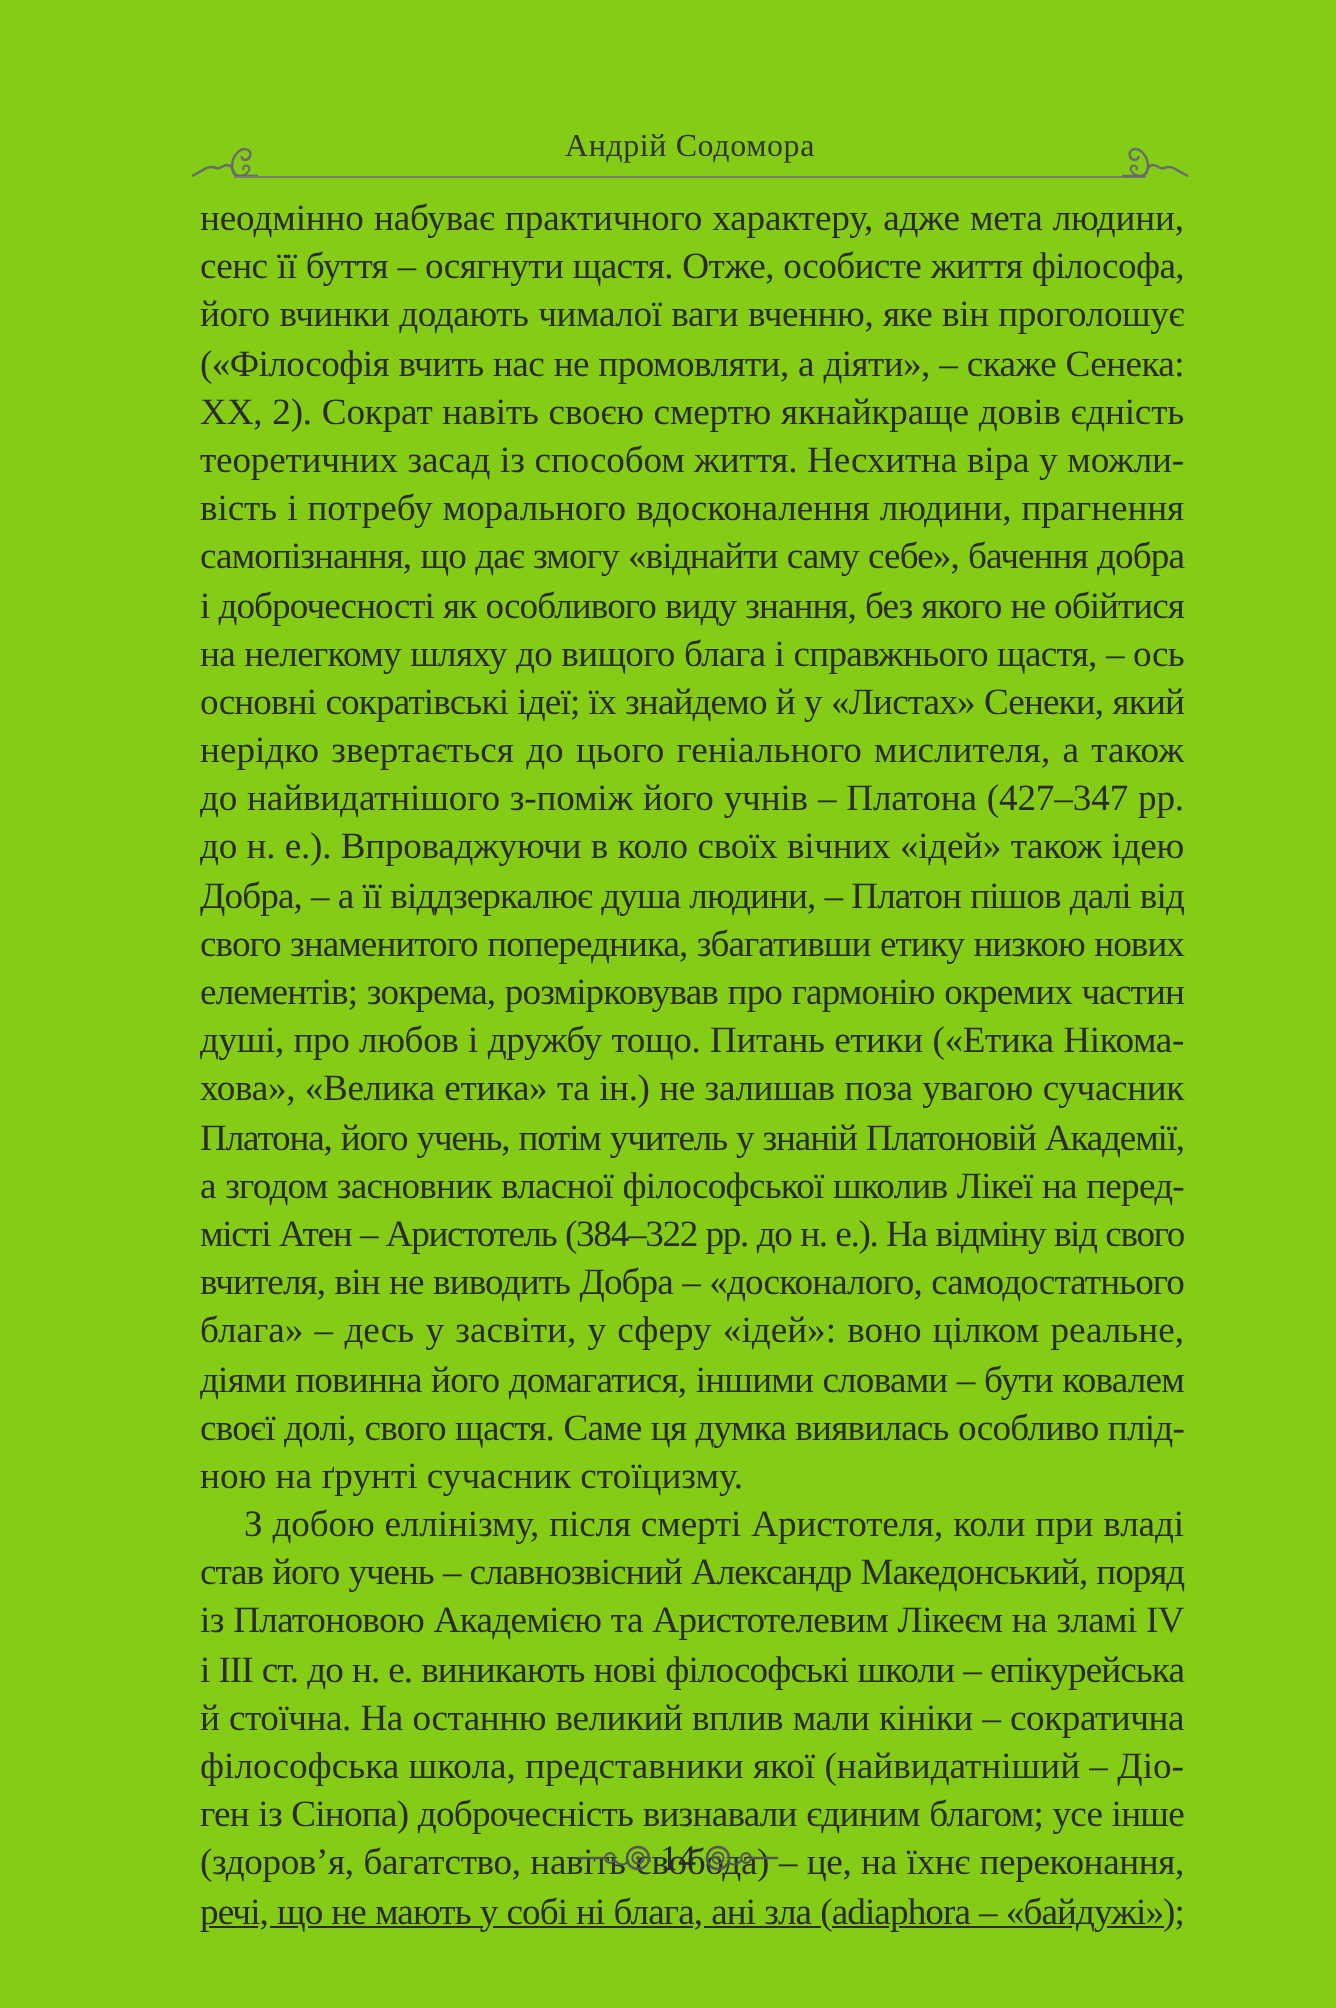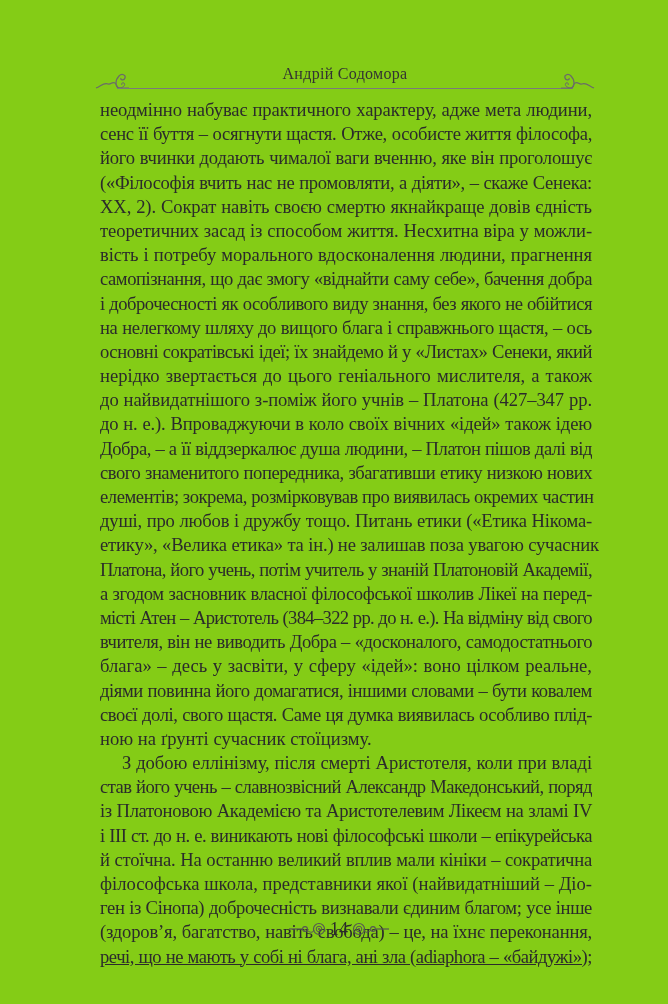--- a/index.html
+++ b/index.html
@@ -135,23 +135,23 @@
       <span class="line" style="letter-spacing: -0.0598684px;">вість і потребу морального вдосконалення людини, прагнення</span>
       <span class="line" style="letter-spacing: -0.456506px;">самопізнання, що дає змогу «віднайти саму себе», бачення добра</span>
       <span class="line" style="letter-spacing: -0.478323px;">і доброчесності як особливого виду знання, без якого не обійтися</span>
       <span class="line" style="letter-spacing: -0.350781px;">на нелегкому шляху до вищого блага і справжнього щастя, – ось</span>
       <span class="line" style="letter-spacing: -0.434921px;">основні сократівські ідеї; їх знайдемо й у «Листах» Сенеки, який</span>
       <span class="line">нерідко звертається до цього геніального мислителя, а також</span>
       <span class="line" style="letter-spacing: -0.0761315px;">до найвидатнішого з-поміж його учнів – Платона (427–347 рр.</span>
       <span class="line" style="letter-spacing: -0.14401px;">до н. е.). Впроваджуючи в коло своїх вічних «ідей» також ідею</span>
       <span class="line" style="letter-spacing: -0.447177px;">Добра, – а її віддзеркалює душа людини, – Платон пішов далі від</span>
       <span class="line" style="letter-spacing: -0.477172px;">свого знаменитого попередника, збагативши етику низкою нових</span>
-      <span class="line" style="letter-spacing: -0.435417px;">елементів; зокрема, розмірковував про виявилась окремих частин</span>
+      <span class="line" style="letter-spacing: -0.435417px;">елементів; зокрема, розмірковував про гармонію окремих частин</span>
       <span class="line" style="letter-spacing: -0.190894px;">душі, про любов і дружбу тощо. Питань етики («Етика Нікома-</span>
-      <span class="line" style="letter-spacing: -0.179427px;">етику», «Велика етика» та ін.) не залишав поза увагою сучасник</span>
+      <span class="line" style="letter-spacing: -0.179427px;">хова», «Велика етика» та ін.) не залишав поза увагою сучасник</span>
       <span class="line" style="letter-spacing: -0.58621px;">Платона, його учень, потім учитель у знаній Платоновій Академії,</span>
       <span class="line" style="letter-spacing: -0.38043px;">а згодом засновник власної філософської школив Лікеї на перед-</span>
       <span class="line" style="letter-spacing: -0.666838px;">місті Атен – Аристотель (384–322 рр. до н. е.). На відміну від свого</span>
       <span class="line" style="letter-spacing: -0.454969px;">вчителя, він не виводить Добра – «досконалого, самодостатнього</span>
       <span class="line">блага» – десь у засвіти, у сферу «ідей»: воно цілком реальне,</span>
       <span class="line" style="letter-spacing: -0.399841px;">діями повинна його домагатися, іншими словами – бути ковалем</span>
       <span class="line" style="letter-spacing: -0.39879px;">своєї долі, свого щастя. Саме ця думка виявилась особливо плід-</span>
       <span class="line last">ною на ґрунті сучасник стоїцизму.</span>
       <span class="line indent" style="letter-spacing: -0.0628838px;">З добою еллінізму, після смерті Аристотеля, коли при владі</span>
       <span class="line" style="letter-spacing: -0.54401px;">став його учень – славнозвісний Александр Македонський, поряд</span>

